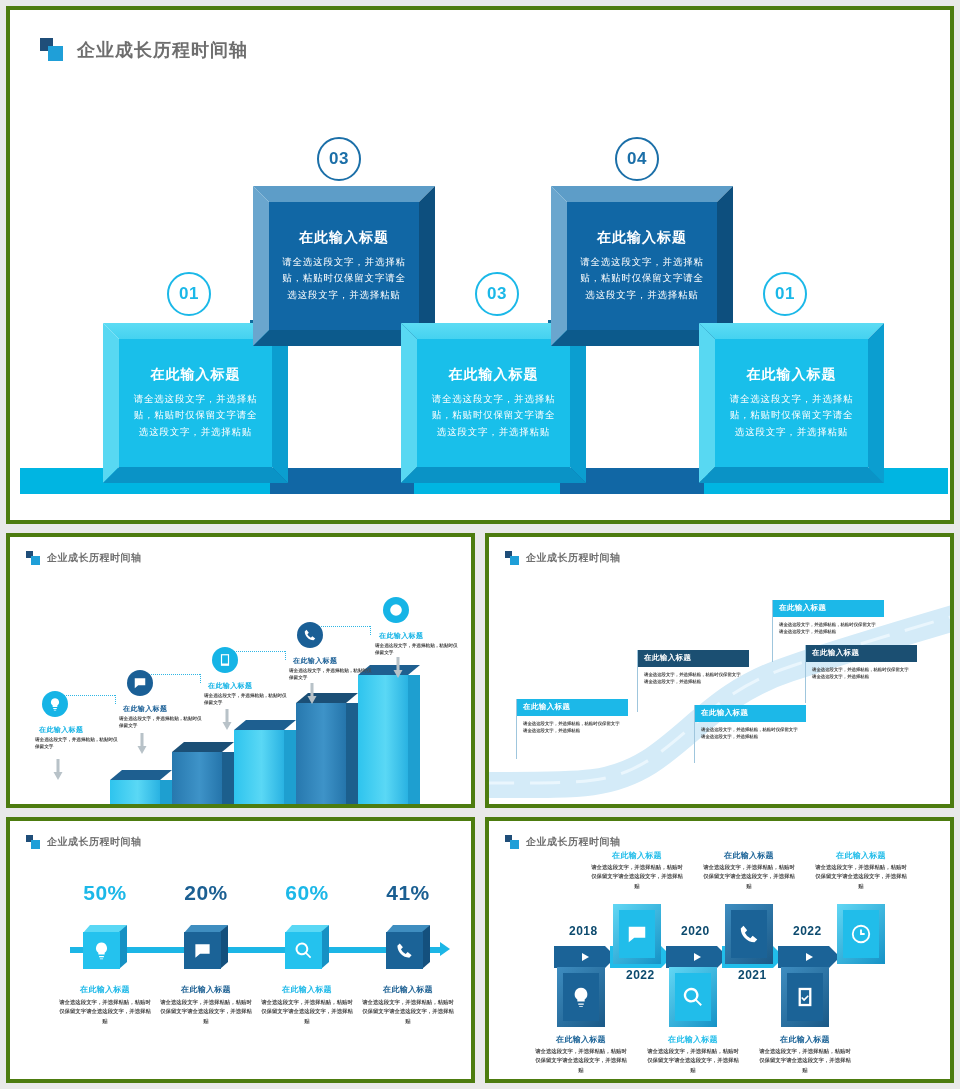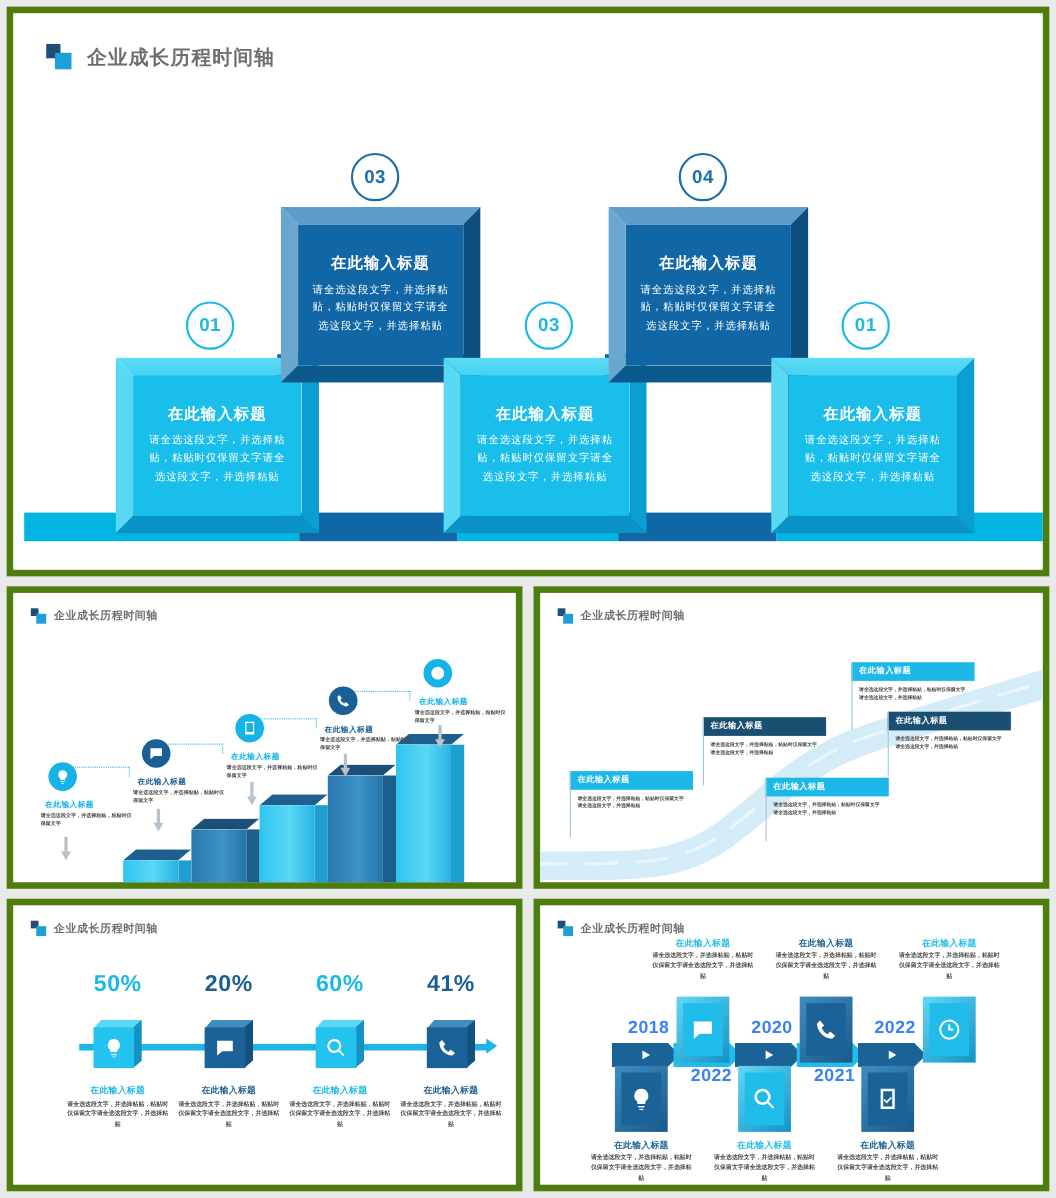--- a/index.html
+++ b/index.html
@@ -5,21 +5,21 @@
   * { margin:0; padding:0; box-sizing:border-box; }
   html,body {
     width:960px; height:1089px;
     background:#e9e9e9;
     font-family:"Liberation Sans","DejaVu Sans",sans-serif;
     overflow:hidden;
   }
   .page { position:relative; width:960px; height:1089px; background:#e9e9e9; }
 
   
-  .slide { position:absolute; background:#fff; border:6px solid #4d7c0f; overflow:hidden; }
+  .slide { position:absolute; background:#fff; border:4px solid #4d7c0f; overflow:hidden; }
 
   
   .logo { position:relative; display:inline-block; vertical-align:middle; }
   .logo .sq-back { position:absolute; background:#1f4e79; }
   .logo .sq-front { position:absolute; background:#1f9fd8; }
 
   .hdr-main { position:absolute; left:30px; top:28px; display:flex; align-items:center; gap:11px; }
   .hdr-main .logo { width:26px; height:24px; }
   .hdr-main .sq-back { left:0; top:0; width:13px; height:13px; }
   .hdr-main .sq-front { left:8px; top:8px; width:15px; height:15px; }
@@ -123,21 +123,21 @@
   .axis-head { position:absolute; width:0; height:0;
       border-top:7px solid transparent; border-bottom:7px solid transparent; border-left:10px solid #1cb6e6; }
   .cap-t { position:absolute; font-size:8px; font-weight:bold; text-align:center; width:110px; letter-spacing:.3px; }
   .cap-d { position:absolute; font-size:5.4px; line-height:1.75; color:#4a4a4a; text-align:center; width:92px; font-weight:bold; }
 
   
   #slide5 { left:485px; top:817px; width:469px; height:266px; }
   .chev { position:absolute; height:22px; clip-path:polygon(0 0,calc(100% - 11px) 0,100% 50%,calc(100% - 11px) 100%,0 100%);
       display:flex; align-items:center; justify-content:center; }
   .chev .play { width:0; height:0; border-top:4px solid transparent; border-bottom:4px solid transparent; border-left:7px solid #fff; }
-  .yr { position:absolute; font-size:16px; font-weight:bold; color:#3b82f6; letter-spacing:.5px; }
+  .yr { position:absolute; font-size:12px; font-weight:bold; color:#0c4a6e; letter-spacing:.5px; }
   .bsq { position:absolute; width:48px; height:60px; }
   .bsq .o { position:absolute; inset:0; }
   .bsq .i { position:absolute; inset:6px; display:flex; align-items:center; justify-content:center; }
   .bsq svg { width:22px; height:22px; fill:#fff; }
   .s5t { position:absolute; font-size:8px; font-weight:bold; text-align:center; width:110px; letter-spacing:.3px; }
   .s5d { position:absolute; font-size:5.4px; line-height:1.75; color:#4a4a4a; text-align:center; width:96px; font-weight:bold; }
 </style>
 </head>
 <body>
 

